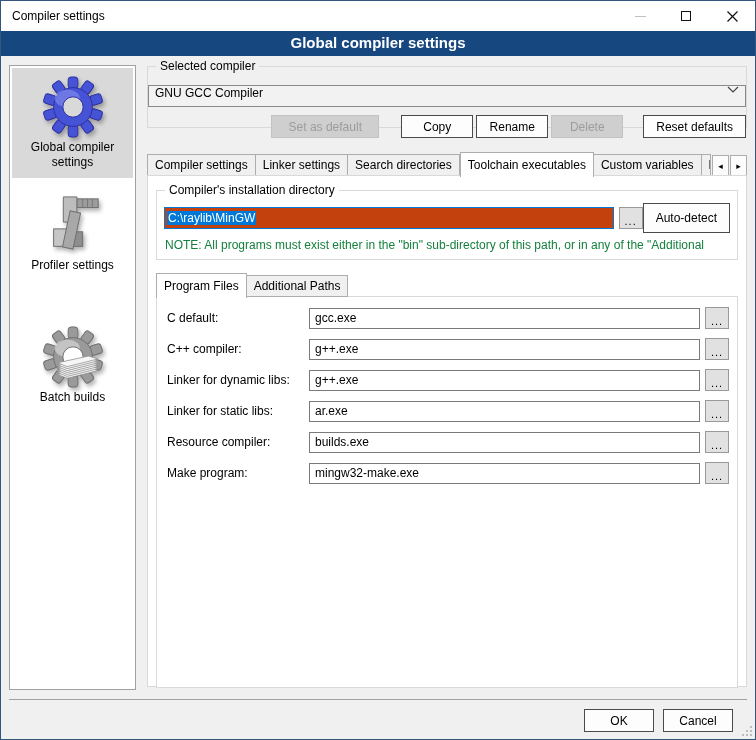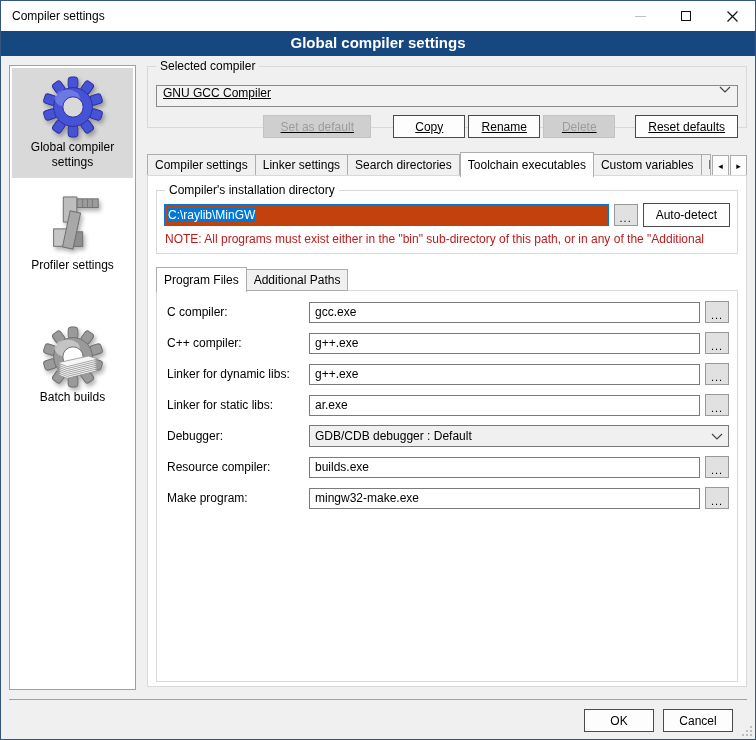--- a/index.html
+++ b/index.html
@@ -31,21 +31,21 @@
              background: #fff; border: 1px solid #a0a0a0; }
   .side-item { position: absolute; left: 2px; right: 2px; text-align: center; cursor: default; }
   .side-item.selected { background: #d9d9d9; }
   .side-item .icon-wrap { display: block; margin: 8px auto 2px; width: 62px; height: 62px; }
   .side-item svg { filter: drop-shadow(2px 3px 2px rgba(0,0,0,.30)); }
   .side-label { display: block; padding: 0 2px 8px; line-height: 15px; }
   
   .rightcol { position: absolute; left: 146px; right: 8px; top: 0; bottom: 0; }
   .groupbox { position: relative; border: 1px solid #d9d9d9; }
   .legend { position: absolute; top: -8px; left: 8px; background: #f0f0f0; padding: 0 4px; }
-  .group-selected { position: absolute; left: 0; right: 0; top: 10px; height: 62px; padding: 18px 8px 7px; text-decoration: underline; }
+  .group-selected { position: absolute; left: 0; right: 0; top: 10px; height: 62px; padding: 18px 0 7px; }
   .combo { height: 22px; background: #f2f2f2; border: 1px solid #8a8a8a;
            display: flex; align-items: flex-start; padding: 0 6px; }
   .combo .chev { margin-left: auto; }
   .btnrow { display: flex; justify-content: flex-end; align-items: center; margin-top: 8px; }
   .btn { height: 23px; background: #fdfdfd; border: 1px solid #4a4a4a; padding: 0 12px;
          display: inline-flex; align-items: center; justify-content: center; font-size: 12px; cursor: default; }
   .btn.disabled { background: #cfcfcf; border-color: #c3c3c3; color: #9c9c9c; }
   .btn.w-setdef { min-width: 108px; margin-right: 22px; margin-left: 48px; }
   .btn.w-mid { min-width: 72px; margin-left: 3px; }
   .btn.w-mid.first { margin-left: 0; }
@@ -69,22 +69,22 @@
   .install-group { margin: 14px 8px 0; border: 1px solid #d9d9d9; position: relative;
                    padding: 12px 7px 5px; }
   .install-group .legend { background: #fff; }
   .pathrow { display: flex; align-items: center; }
   .textbox-focused { flex: 1; height: 22px; border: 1px solid #0078d7; background: #c2410c;
                      display: flex; align-items: center; padding: 0 2px; overflow: hidden; }
   .textbox-focused .sel { background: #0078d7; color: #fff; padding: 0 1px; white-space: nowrap; }
   .smallbtn { width: 24px; height: 22px; margin-left: 5px; background: #e1e1e1;
               border: 1px solid #999; display: flex; align-items: flex-end; justify-content: center;
               font-size: 11px; line-height: 14px; letter-spacing: 1px; }
-  .autodetect { margin-left: 5px; height: 24px; }
-  .note { color: #b91c1c; margin: 5px 1px 2px; white-space: nowrap; overflow: hidden; }
+  .autodetect { height: 30px; }
+  .note { color: #15803d; margin: 5px 1px 2px; white-space: nowrap; overflow: hidden; }
   
   .subtabs { display: flex; align-items: flex-end; margin: 12px 8px 0; height: 25px;
              position: relative; z-index: 2; }
   .subpage { margin: -1px 8px 0; border: 1px solid #d9d9d9; background: #fff;
              height: 392px; padding: 10px 6px 0; position: relative; z-index: 1; }
   .frow { display: flex; align-items: center; height: 22px; margin: 0 2px 9px 4px; }
   .flabel { width: 142px; flex: none; }
   .textbox { flex: 1; height: 21px; border: 1px solid #7a7a7a; background: #fff;
              display: flex; align-items: center; padding: 0 5px; overflow: hidden; }
   .combo2 { flex: 1; height: 22px; background: #f0f0f0; border: 1px solid #7a7a7a;
@@ -252,21 +252,21 @@
         </div>
 
         <div class="subtabs">
           <span class="tab first active">Program Files</span>
           <span class="tab after-active">Additional Paths</span>
         </div>
 
         <div class="subpage">
 
           <div class="frow">
-            <span class="flabel">C compiler:</span>
+            <span class="flabel">C default:</span>
             <div class="textbox">
                 <span>gcc.exe</span>
               </div>
             <span class="smallbtn">
                 <span>...</span>
               </span>
           </div>
 
           <div class="frow">
             <span class="flabel">C++ compiler:</span>
@@ -291,29 +291,20 @@
           <div class="frow">
             <span class="flabel">Linker for static libs:</span>
             <div class="textbox">
                 <span>ar.exe</span>
               </div>
             <span class="smallbtn">
                 <span>...</span>
               </span>
           </div>
 
-          <div class="frow">
-            <span class="flabel">Debugger:</span>
-            <div class="combo2">
-              <span>GDB/CDB debugger : Default</span>
-              <svg class="chev" width="12" height="7" viewBox="0 0 12 7">
-                <path d="M1,1 L6,6 L11,1" stroke="#444" stroke-width="1.2" fill="none"></path>
-              </svg>
-            </div>
-          </div>
 
           <div class="frow">
             <span class="flabel">Resource compiler:</span>
             <div class="textbox">
                 <span>builds.exe</span>
               </div>
             <span class="smallbtn">
                 <span>...</span>
               </span>
           </div>

